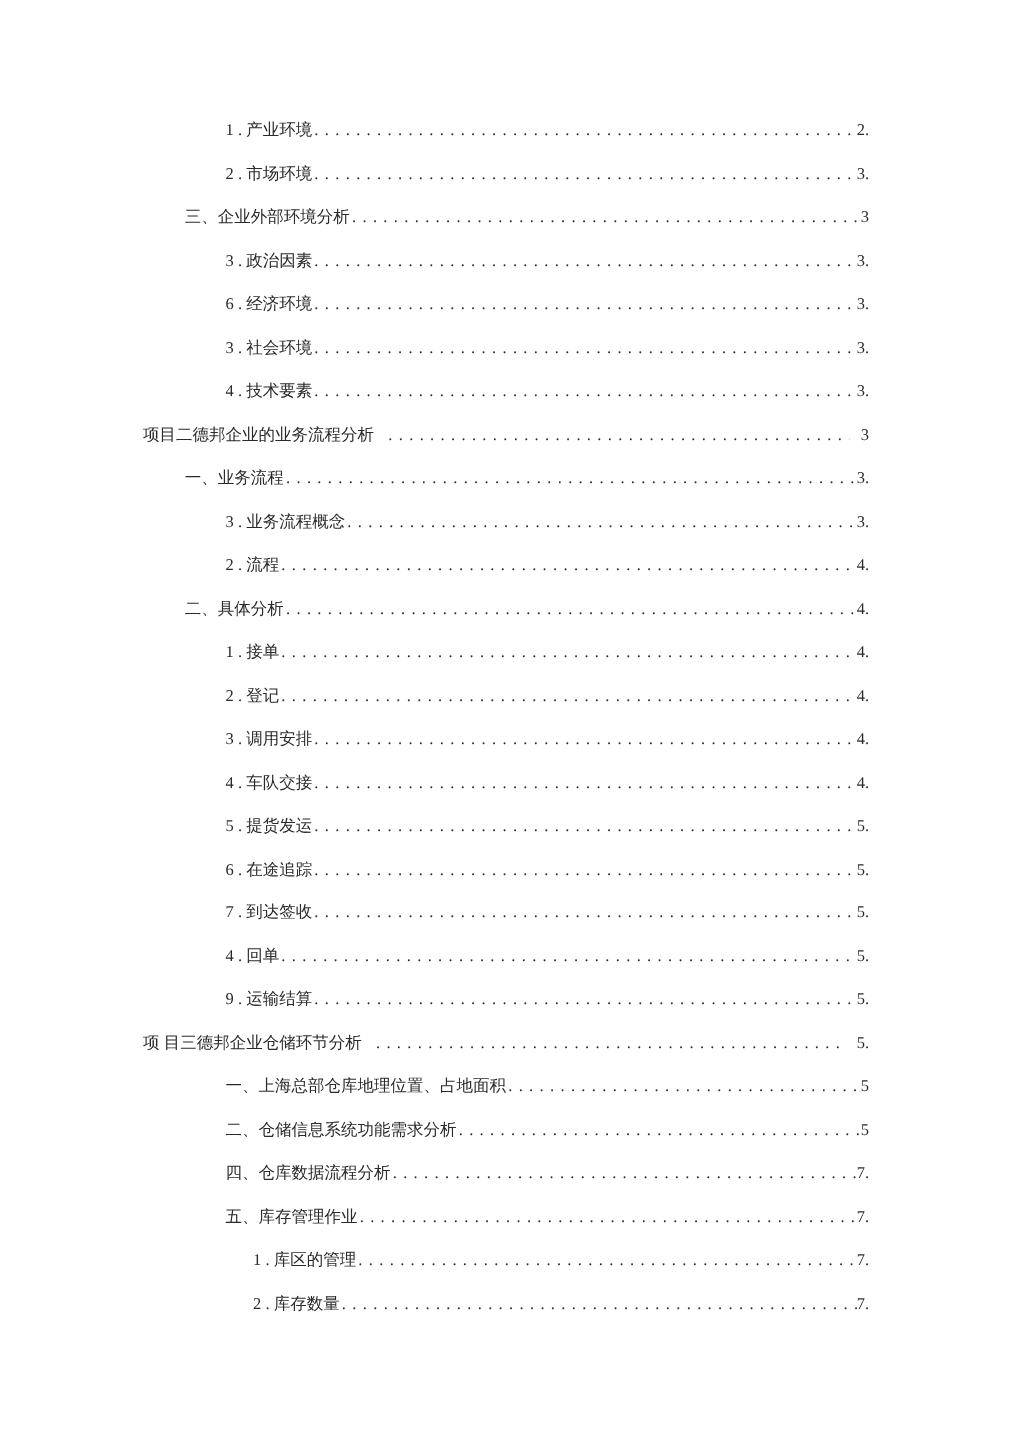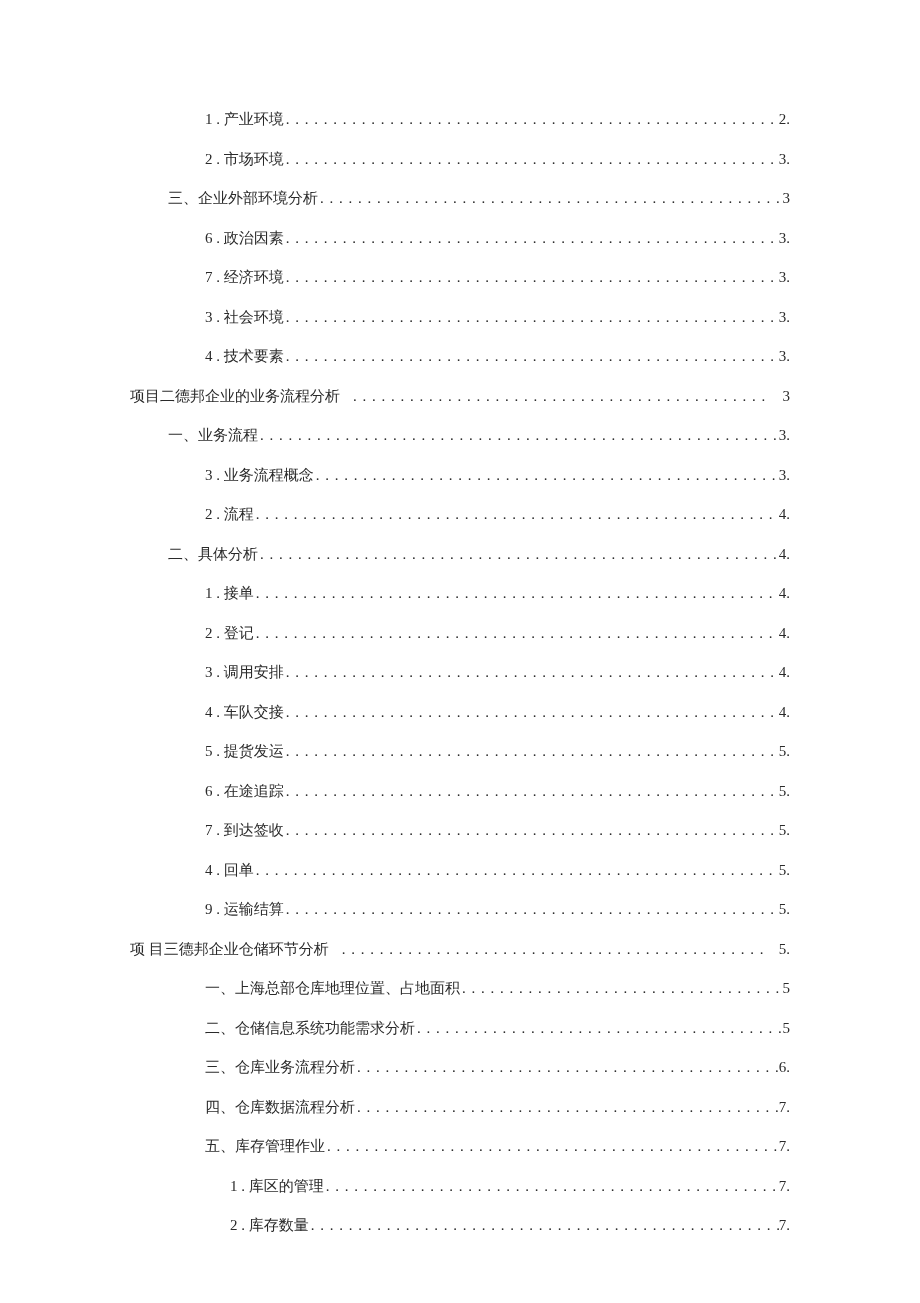--- a/index.html
+++ b/index.html
@@ -66,26 +66,26 @@
       <span class="toc-label num-spaced">2 . 市场环境</span>
       <span class="toc-leader"></span>
       <span class="toc-page">3.</span>
     </div>
     <div class="toc-entry indent-1">
       <span class="toc-label num-spaced">三、企业外部环境分析</span>
       <span class="toc-leader"></span>
       <span class="toc-page">3</span>
     </div>
     <div class="toc-entry indent-2">
-      <span class="toc-label num-spaced">6 . 政治因素</span>
-      <span class="toc-leader"></span>
-      <span class="toc-page">3.</span>
-    </div>
-    <div class="toc-entry indent-2">
-      <span class="toc-label num-spaced">7 . 经济环境</span>
+      <span class="toc-label num-spaced">3 . 政治因素</span>
+      <span class="toc-leader"></span>
+      <span class="toc-page">3.</span>
+    </div>
+    <div class="toc-entry indent-2">
+      <span class="toc-label num-spaced">6 . 经济环境</span>
       <span class="toc-leader"></span>
       <span class="toc-page">3.</span>
     </div>
     <div class="toc-entry indent-2">
       <span class="toc-label num-spaced">3 . 社会环境</span>
       <span class="toc-leader"></span>
       <span class="toc-page">3.</span>
     </div>
     <div class="toc-entry indent-2">
       <span class="toc-label num-spaced">4 . 技术要素</span>
@@ -169,25 +169,20 @@
     </div>
     <div class="toc-entry indent-2">
       <span class="toc-label num-spaced">一、上海总部仓库地理位置、占地面积</span>
       <span class="toc-leader"></span>
       <span class="toc-page">5</span>
     </div>
     <div class="toc-entry indent-2">
       <span class="toc-label num-spaced">二、仓储信息系统功能需求分析</span>
       <span class="toc-leader"></span>
       <span class="toc-page">5</span>
-    </div>
-    <div class="toc-entry indent-2">
-      <span class="toc-label num-spaced">三、仓库业务流程分析</span>
-      <span class="toc-leader"></span>
-      <span class="toc-page">6.</span>
     </div>
     <div class="toc-entry indent-2">
       <span class="toc-label num-spaced">四、仓库数据流程分析</span>
       <span class="toc-leader"></span>
       <span class="toc-page">7.</span>
     </div>
     <div class="toc-entry indent-2">
       <span class="toc-label num-spaced">五、库存管理作业</span>
       <span class="toc-leader"></span>
       <span class="toc-page">7.</span>

